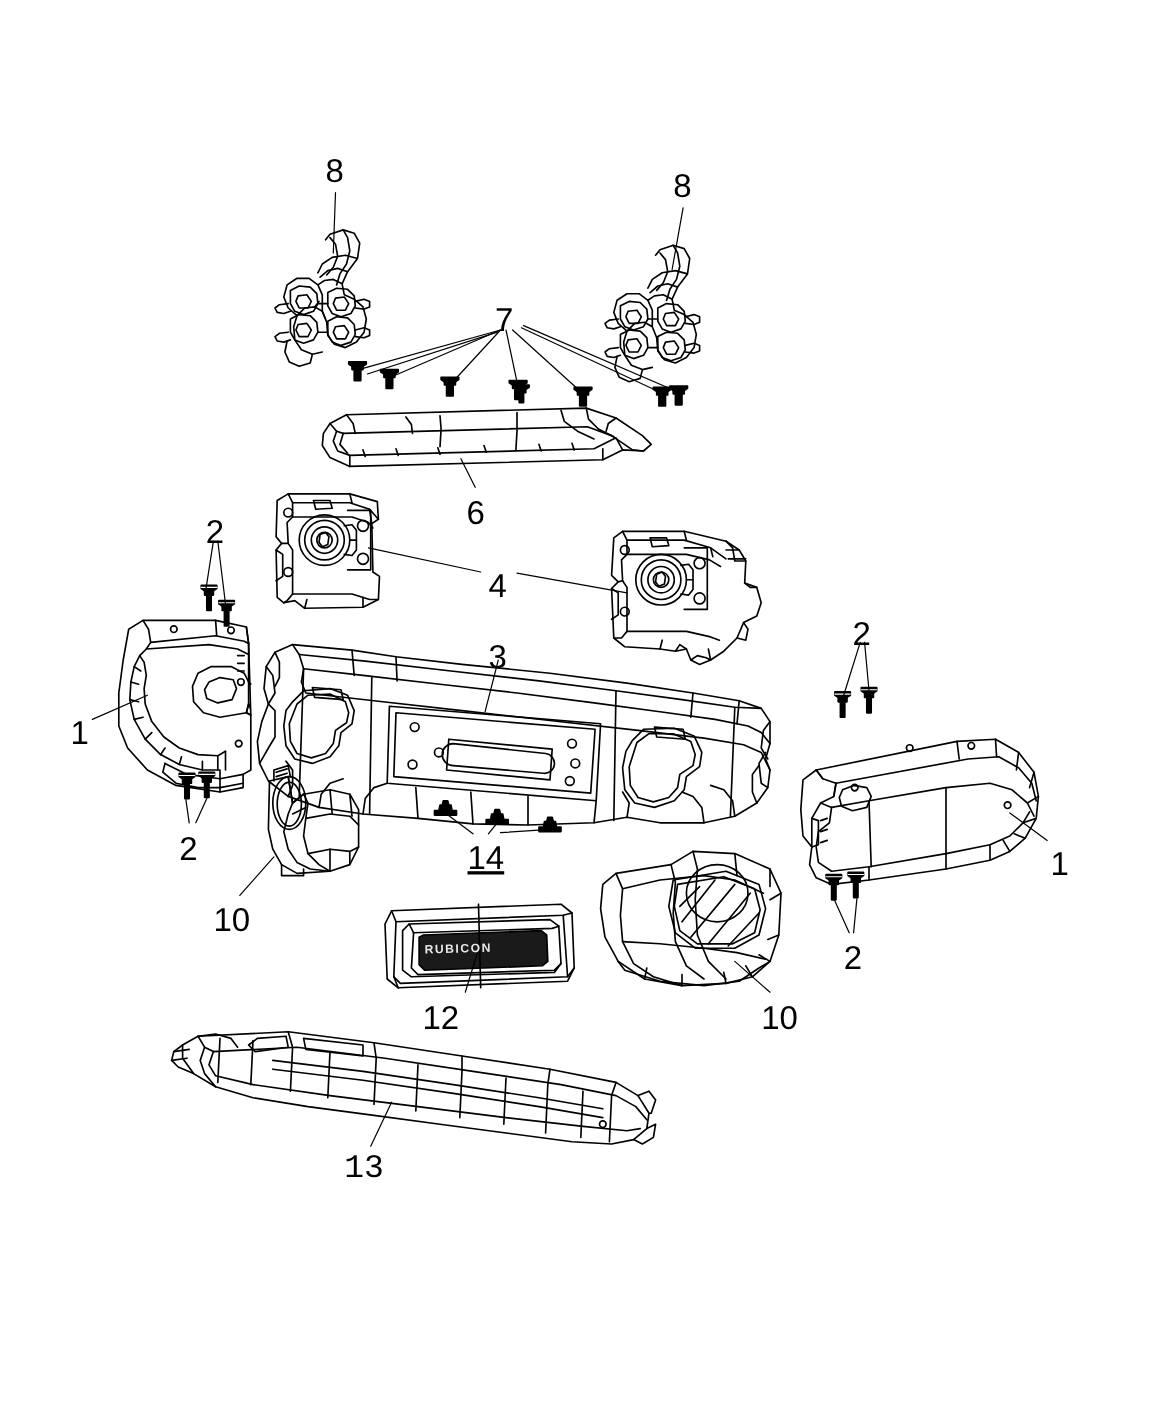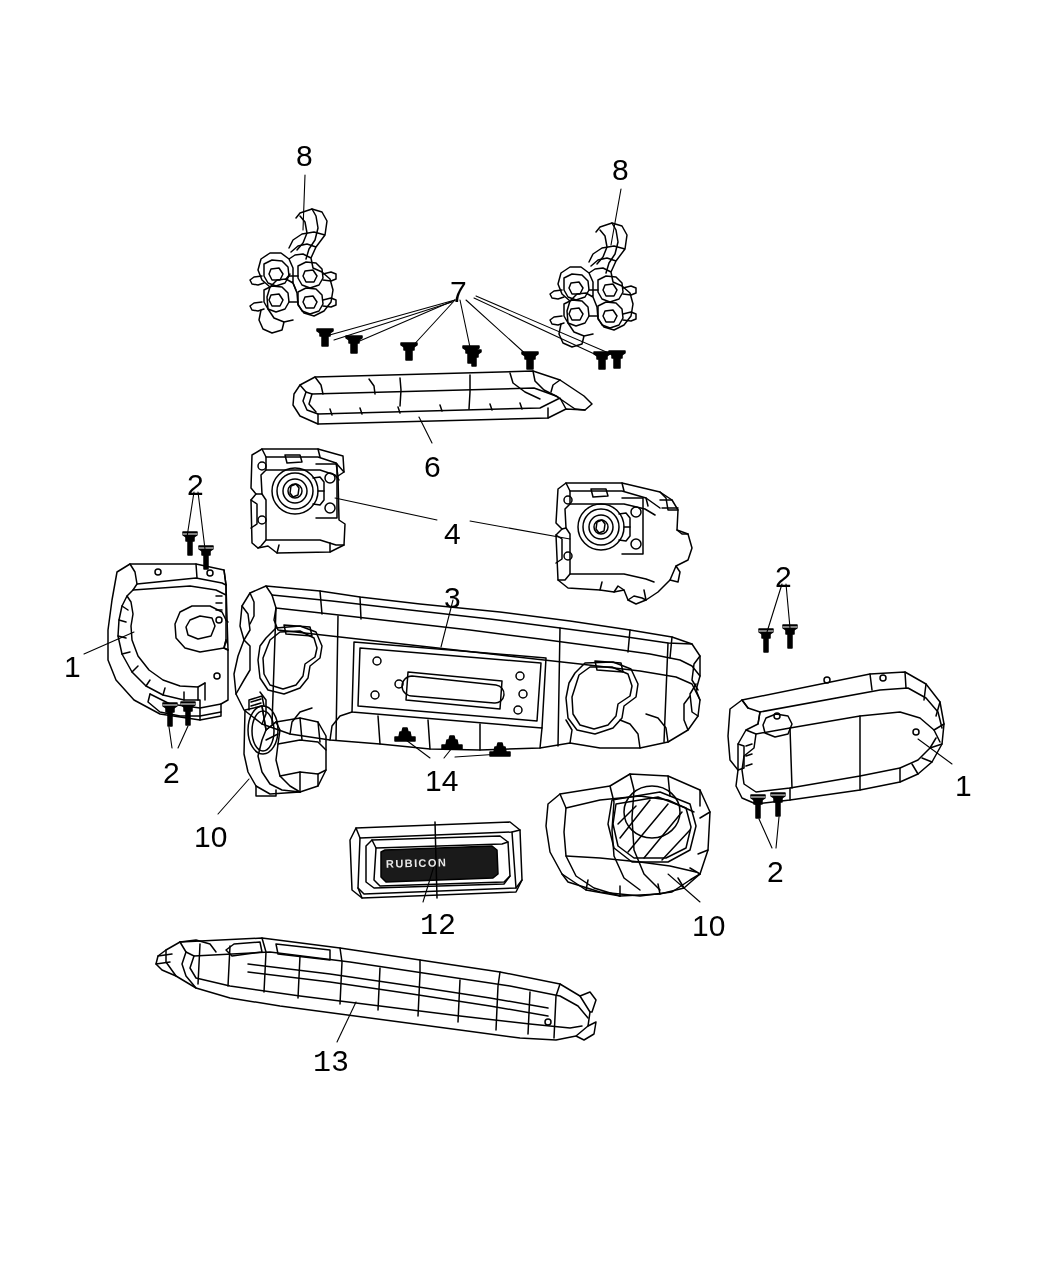--- a/index.html
+++ b/index.html
@@ -575,23 +575,23 @@
     <div class="callout" style="left:612px;top:155px;">8</div>
     <div class="callout" style="left:450px;top:277px;">7</div>
     <div class="callout" style="left:424px;top:452px;">6</div>
     <div class="callout" style="left:187px;top:470px;">2</div>
     <div class="callout" style="left:444px;top:519px;">4</div>
     <div class="callout" style="left:444px;top:583px;">3</div>
     <div class="callout" style="left:775px;top:562px;">2</div>
     <div class="callout" style="left:64px;top:652px;">1</div>
     <div class="callout" style="left:955px;top:771px;">1</div>
     <div class="callout" style="left:163px;top:758px;">2</div>
-    <div class="callout" style="left:425px;top:766px;">14</div>
+    <div class="callout" style="left:425px;top:766px;text-decoration:underline;">14</div>
     <div class="callout" style="left:194px;top:822px;">10</div>
     <div class="callout" style="left:767px;top:857px;">2</div>
-    <div class="callout" style="left:420px;top:911px;font-family:Liberation Mono, monospace;">12</div>
+    <div class="callout" style="left:384px;top:911px;">12</div>
     <div class="callout" style="left:692px;top:911px;">10</div>
     <div class="callout" style="left:313px;top:1048px;font-family:Liberation Mono, monospace;">13</div>
 
     <div class="badgetext" style="left:386px;top:857px;color:#e8e8e8;transform:rotate(-1.6deg);">RUBICON</div>
   </div>
 
 </div>
 
 </body></html>

